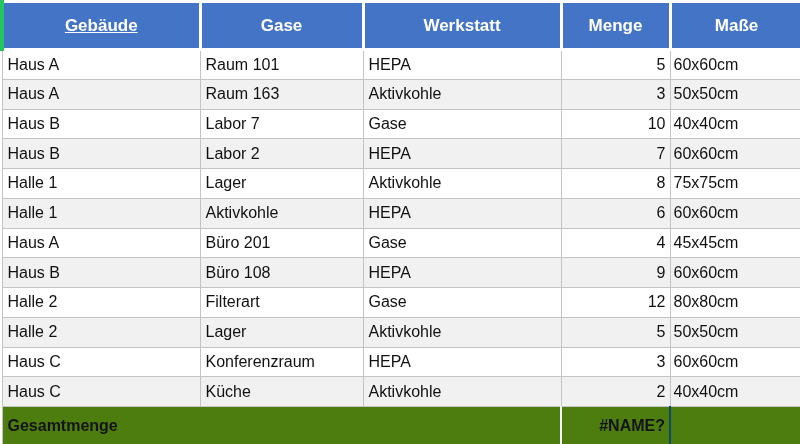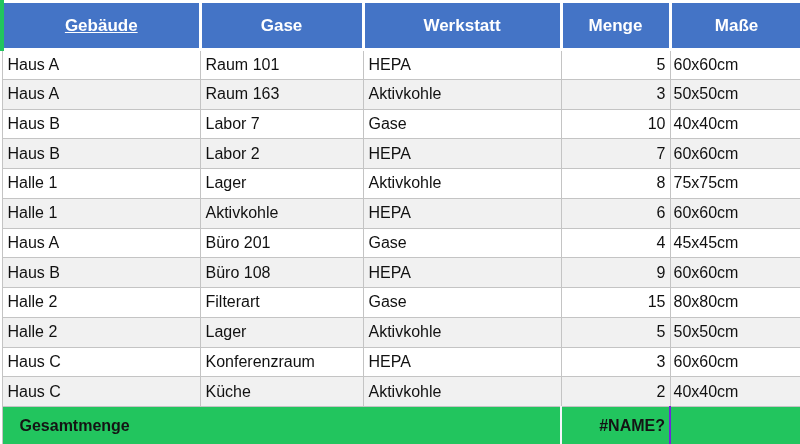--- a/index.html
+++ b/index.html
@@ -47,31 +47,31 @@
     background: #ffffff;
     white-space: nowrap;
     overflow: hidden;
   }
   tbody tr:nth-child(even) td { background: #f1f1f1; }
   td.num  { text-align: right; padding-right: 4px; }
   td.size { text-align: left;  padding-left: 3px; }
   
   tfoot tr { height: 39px; }
   tfoot td {
-    background: #22c55e;
+    background: #4d7c0f;
     font-weight: 700;
     color: #141414;
     vertical-align: middle;
     border-top: 1.5px solid #c4c4c4;
     border-bottom: 2.5px solid #aeb8cc;
-    padding: 0 4px 0 17px;
+    padding: 0 4px 0 5px;
     white-space: nowrap;
   }
   tfoot td.total-label { border-left: 1.5px solid #c4c4c4; border-right: 2px solid #f4f7fb; }
-  tfoot td.num         { border-left: 2px solid #f4f7fb;   border-right: 2px solid #6d28d9; }
+  tfoot td.num         { border-left: 2px solid #f4f7fb;   border-right: 2px solid #0c4a6e; }
   tfoot td.size        { border-left: 2px solid #f4f7fb;   border-right: 1.5px solid #c4c4c4; }
 </style>
 </head>
 <body>
 
 <div class="sheet">
   <table class="filter-table">
     <colgroup>
       <col style="width:198px">
         <col style="width:163px">
@@ -142,21 +142,21 @@
         <td>Haus B</td>
         <td>Büro 108</td>
         <td>HEPA</td>
         <td class="num">9</td>
         <td class="size">60x60cm</td>
       </tr>
       <tr>
         <td>Halle 2</td>
         <td>Filterart</td>
         <td>Gase</td>
-        <td class="num">15</td>
+        <td class="num">12</td>
         <td class="size">80x80cm</td>
       </tr>
       <tr>
         <td>Halle 2</td>
         <td>Lager</td>
         <td>Aktivkohle</td>
         <td class="num">5</td>
         <td class="size">50x50cm</td>
       </tr>
       <tr>

